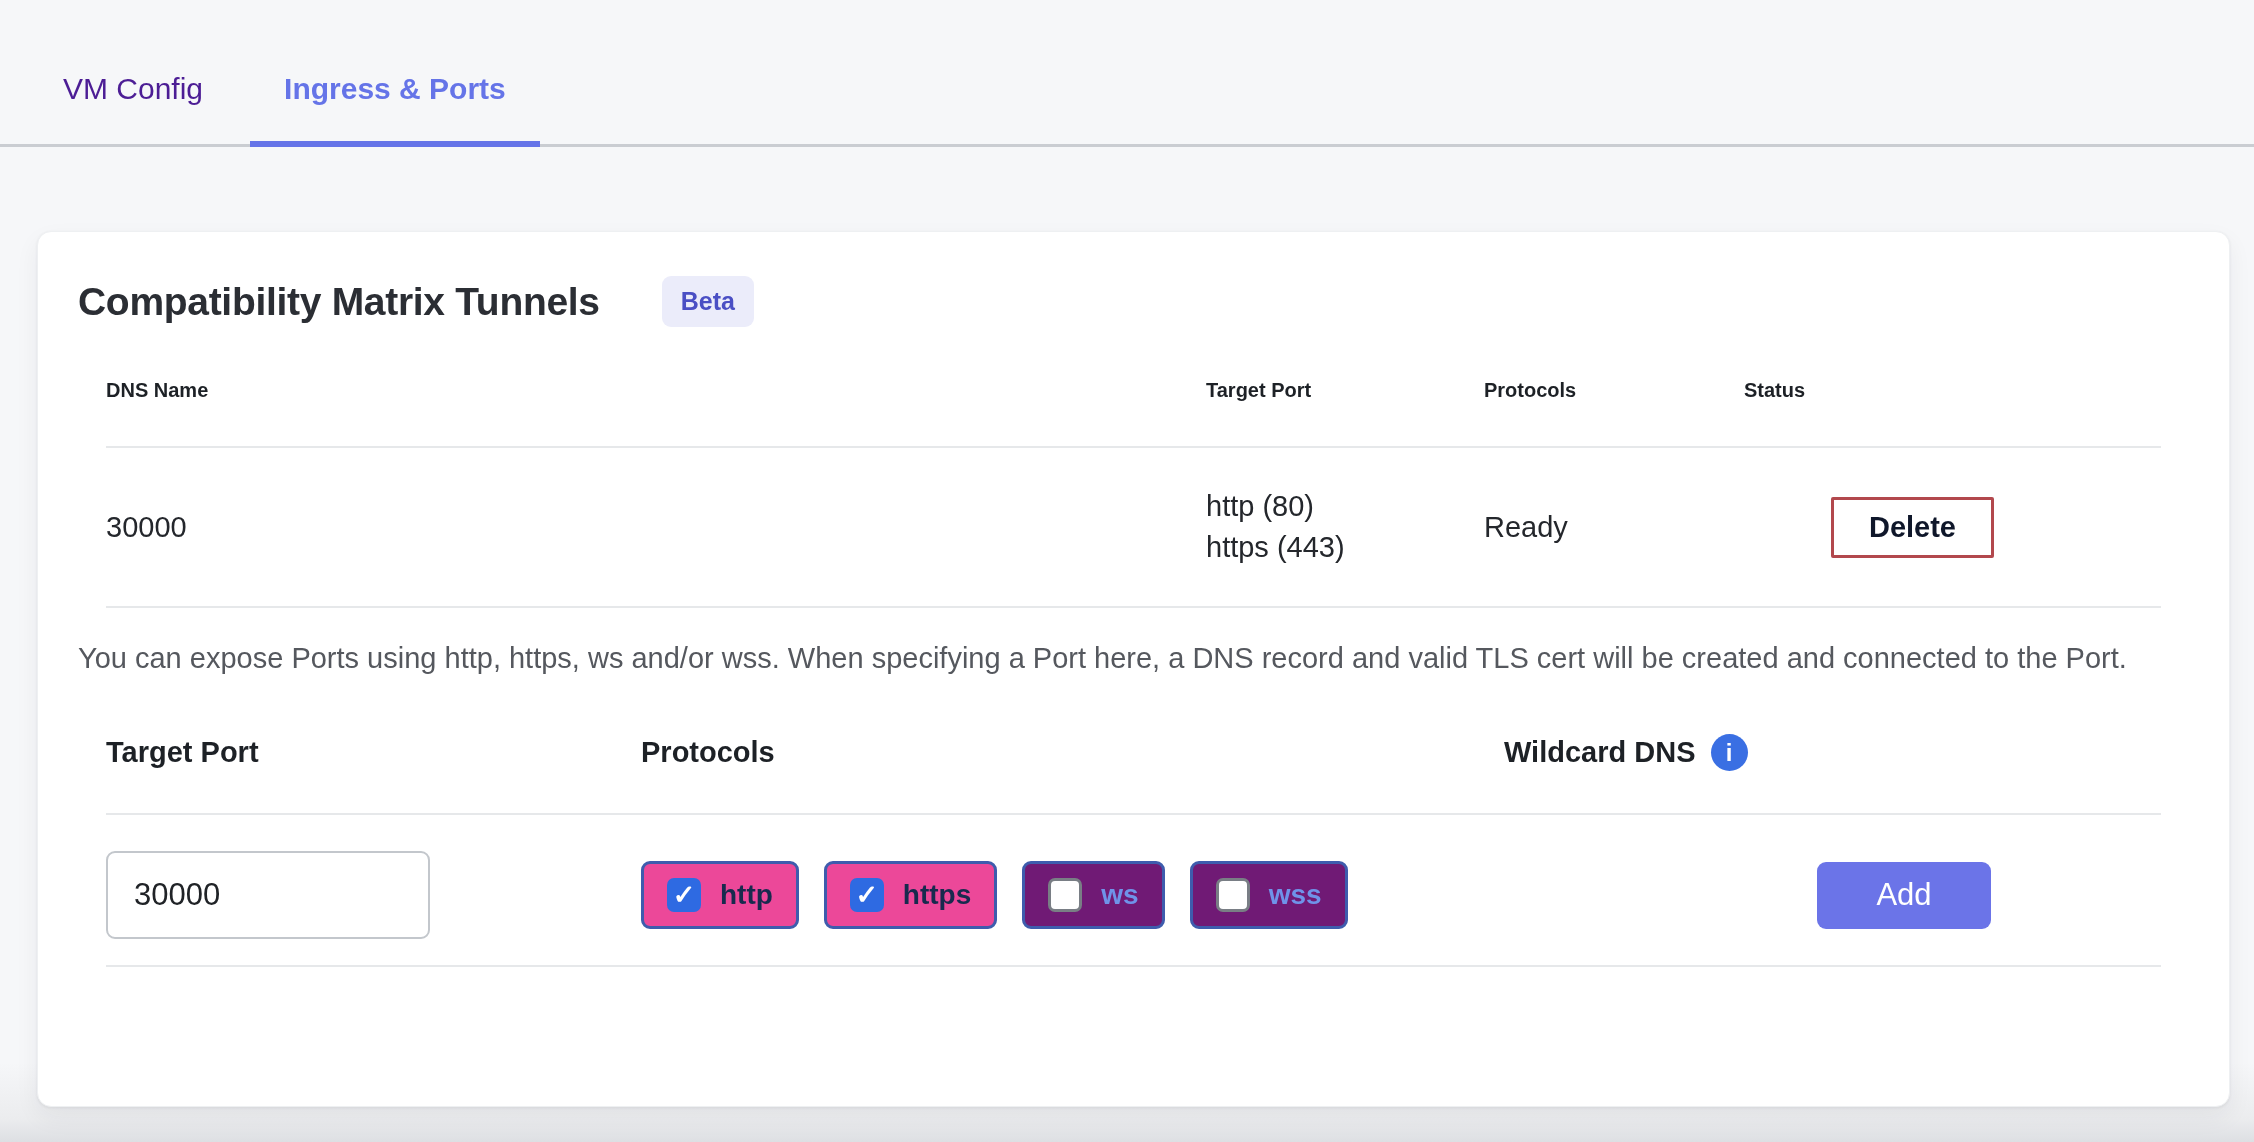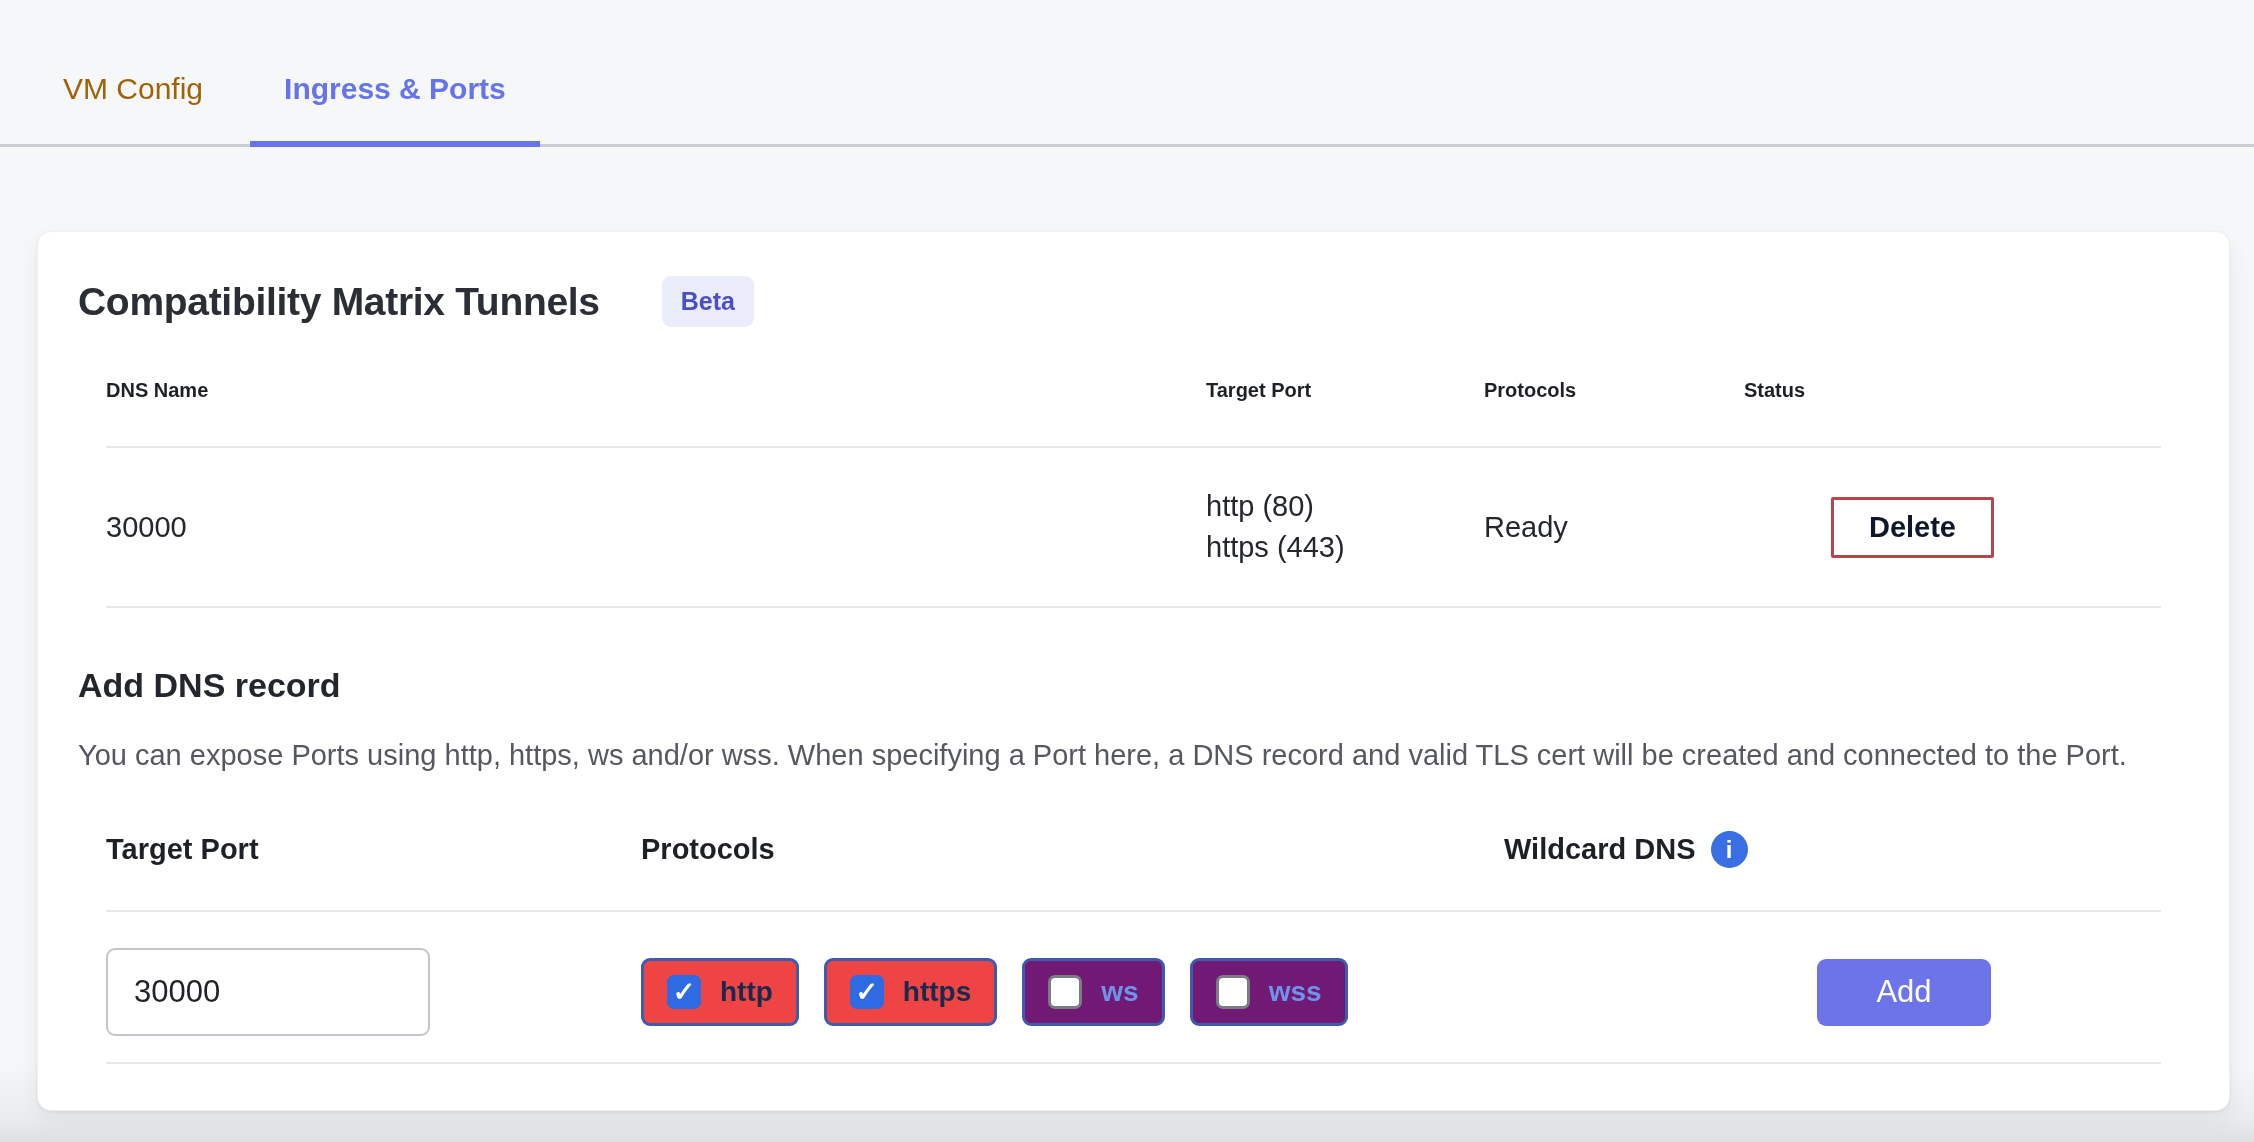--- a/index.html
+++ b/index.html
@@ -5,21 +5,21 @@
   * { margin:0; padding:0; box-sizing:border-box; }
   html,body { width:2254px; height:1142px; overflow:hidden; }
   body {
     font-family:"Liberation Sans", sans-serif;
     background:linear-gradient(180deg,#f6f7f9 0%,#f6f7f9 93%,#ebecee 98%,#dddfe3 100%);
     color:#23262c;
   }
 
   
   .tabs { display:flex; align-items:flex-end; height:147px; padding-left:63px; border-bottom:3px solid #cacdd2; }
-  .tab { font-size:30px; color:#a16207; padding-bottom:38px; cursor:pointer; }
+  .tab { font-size:30px; color:#4c1d95; padding-bottom:38px; cursor:pointer; }
   .tab.active {
     color:#6574e8; font-weight:700; padding:0 34px 35px;
     border-bottom:6px solid #6574e8; margin-bottom:-3px; margin-left:47px;
   }
 
   
   .card {
     margin:84px 24px 0 37px; background:#ffffff; border-radius:14px;
     border:1px solid #eef0f2;
     box-shadow:0 1px 3px rgba(30,35,48,.07), 0 10px 24px rgba(30,35,48,.06);
@@ -70,21 +70,21 @@
   .pill-group { display:flex; gap:25px; }
   .check-pill {
     display:inline-flex; align-items:center; gap:19px; height:68px; padding:0 23px;
     border-radius:9px; border:3px solid #3e5cad; cursor:pointer; background:#701a75;
   }
   .check-pill .box {
     width:34px; height:34px; border-radius:7px; background:#fff; border:3px solid #797e85;
     display:flex; align-items:center; justify-content:center;
   }
   .check-pill .pill-label { font-size:28px; font-weight:700; color:#6f93e9; }
-  .check-pill.checked { background:#ef4444; }
+  .check-pill.checked { background:#ec4899; }
   .check-pill.checked .box { background:#2e6ae2; border:none; }
   .check-pill.checked .box::after { content:"✓"; color:#fff; font-size:27px; font-weight:700; line-height:1; }
   .check-pill.checked .pill-label { color:#182a4e; }
   .add-btn {
     justify-self:end; width:174px; height:67px; background:#6b74e8; border:none; border-radius:9px;
     color:#fff; font-family:inherit; font-size:31px; font-weight:400; cursor:pointer;
   }
   .form-bottom-divider { border-bottom:2px solid #e6e8ea; margin-top:26px; }
 </style>
 </head>
@@ -117,21 +117,20 @@
         <div>http (80)</div>
         <div>https (443)</div>
       </div>
       <div class="cell">Ready</div>
       <div class="cell cell-action">
         <button class="delete-btn">Delete</button>
       </div>
     </div>
   </div>
 
-  <h2 class="section-heading">Add DNS record</h2>
   <p class="section-desc">You can expose Ports using http, https, ws and/or wss. When specifying a Port here, a DNS record and valid TLS cert will be created and connected to the Port.</p>
 
   <div class="form">
     <div class="form-grid form-head">
       <div class="label">Target Port</div>
       <div class="label">Protocols</div>
       <div class="label">
         <span>Wildcard DNS</span>
         <i class="info-icon">i</i>
       </div>

